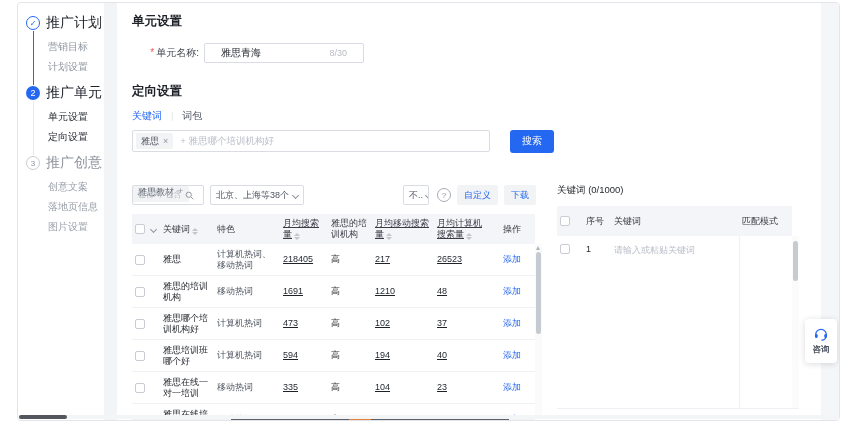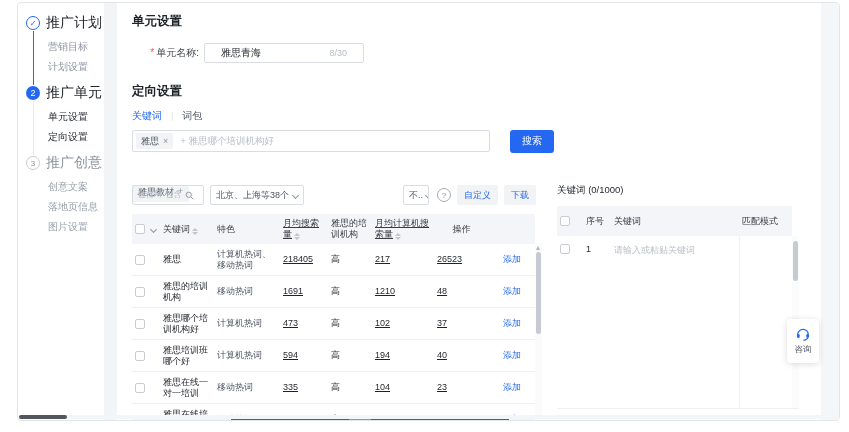--- a/index.html
+++ b/index.html
@@ -115,23 +115,23 @@
   .rtable{margin-top:9px;position:relative;width:242px;}
   .rgrid{display:grid;grid-template-columns:26px 28px 128px 1fr;width:235px;}
   .rbody{height:172px;position:relative;background:#fff;border-bottom:1px solid #eef0f4;}
   .rrow{align-items:start;padding-top:8px;font-size:9px;}
   .rrow>div{padding:0 3px;box-sizing:border-box;}
   .r-ph{color:#b9bec7;}
   .rdivider{position:absolute;left:182px;top:0;bottom:0;width:1px;background:#eef0f4;}
   .vt-r{top:5px;height:40px;}
   .rvscroll{position:absolute;right:0;top:30px;bottom:0;width:7px;background:#fbfbfc;}
   
-  .consult{position:absolute;right:20px;top:316px;width:32px;height:44px;background:#fff;
+  .consult{position:absolute;right:2px;top:316px;width:32px;height:44px;background:#fff;
            border-radius:4px;box-shadow:0 1px 6px rgba(31,35,41,.16);display:flex;
-           flex-direction:column;align-items:center;justify-content:center;gap:2px;z-index:5;}
+           flex-direction:column;align-items:center;justify-content:center;gap:2px;z-index:5;font-weight:bold;}
   .consult-label{font-size:8.5px;color:#4e5461;}
   
   .card-hbar{position:absolute;left:1px;right:1px;bottom:1px;height:4px;background:#f4f5f6;}
   .card-hthumb{position:absolute;left:0;top:0;width:48px;height:4px;background:#53565c;border-radius:2px;}
 </style>
 </head>
 <body>
 
 <div class="card">
 
@@ -252,20 +252,24 @@
             <div><span>关键词</span><span class="sort">
                   <b class="up"></b>
                   <b class="dn"></b>
                 </span></div>
             <div>特色</div>
             <div class="c-right"><span>月均搜索量</span><span class="sort">
                   <b class="up"></b>
                   <b class="dn"></b>
                 </span></div>
             <div>雅思的培训机构</div>
+            <div class="c-right"><span>月均移动搜索量</span><span class="sort">
+                  <b class="up"></b>
+                  <b class="dn"></b>
+                </span></div>
             <div class="c-right"><span>月均计算机搜索量</span><span class="sort">
                   <b class="up"></b>
                   <b class="dn"></b>
                 </span></div>
             <div class="c-center">操作</div>
           </div>
 
           <div class="tbody">
             <div class="grid tr">
               <div class="cb-cell">

